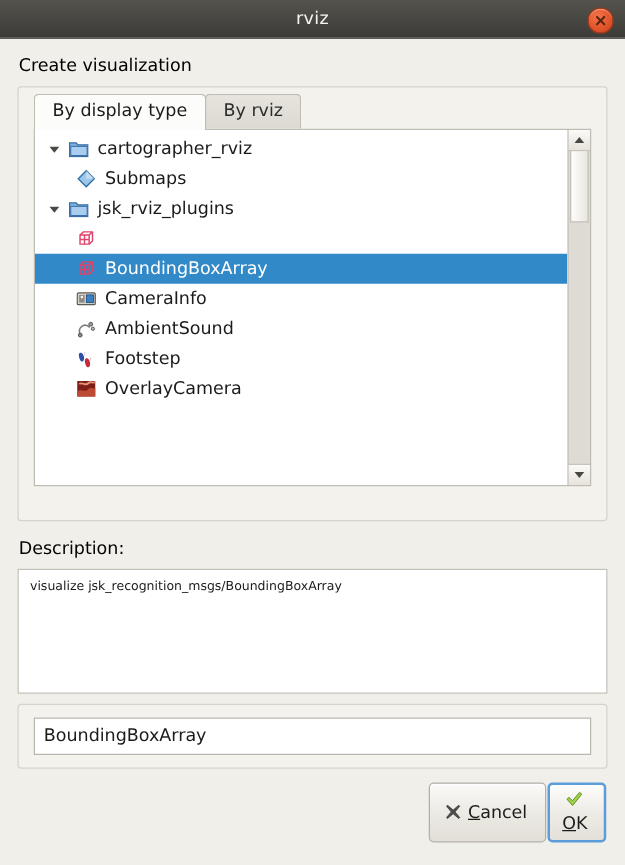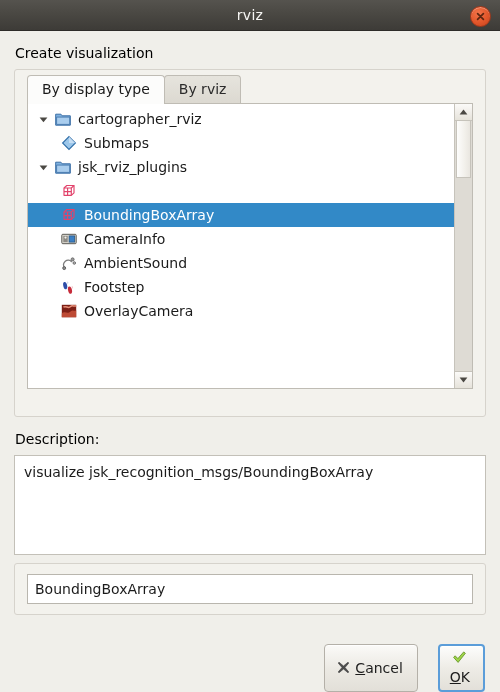--- a/index.html
+++ b/index.html
@@ -186,21 +186,21 @@
   }
 
   
   .desc-box {
     background: #fff;
     border: 1px solid #c3c0b8;
     height: 100px;
     margin: 0 0 0 0;
     box-sizing: border-box;
     padding: 8px 9px;
-    font-size: 14px;
+    font-size: 10px;
     color: #1b1b1b;
     overflow: hidden;
   }
 
   
   .name-group {
     border: 1px solid #d6d3cc;
     border-radius: 3px;
     background: #f3f2ed;
     padding: 10px 12px;
@@ -216,22 +216,22 @@
     border: 1px solid #b9b6ae;
     background: #ffffff;
     padding: 0 7px;
     outline: none;
   }
 
   
   .btnbar {
     display: flex;
     justify-content: flex-end;
-    gap: 20px;
-    margin-top: 29px;
+    gap: 1px;
+    margin-top: 11px;
     padding-right: 1px;
   }
   .btn {
     display: flex;
     align-items: center;
     gap: 4px;
     font-size: 14px;
     color: #1c1c1c;
     padding: 5px 14px 6px 11px;
     border: 1px solid #b4b0a8;

